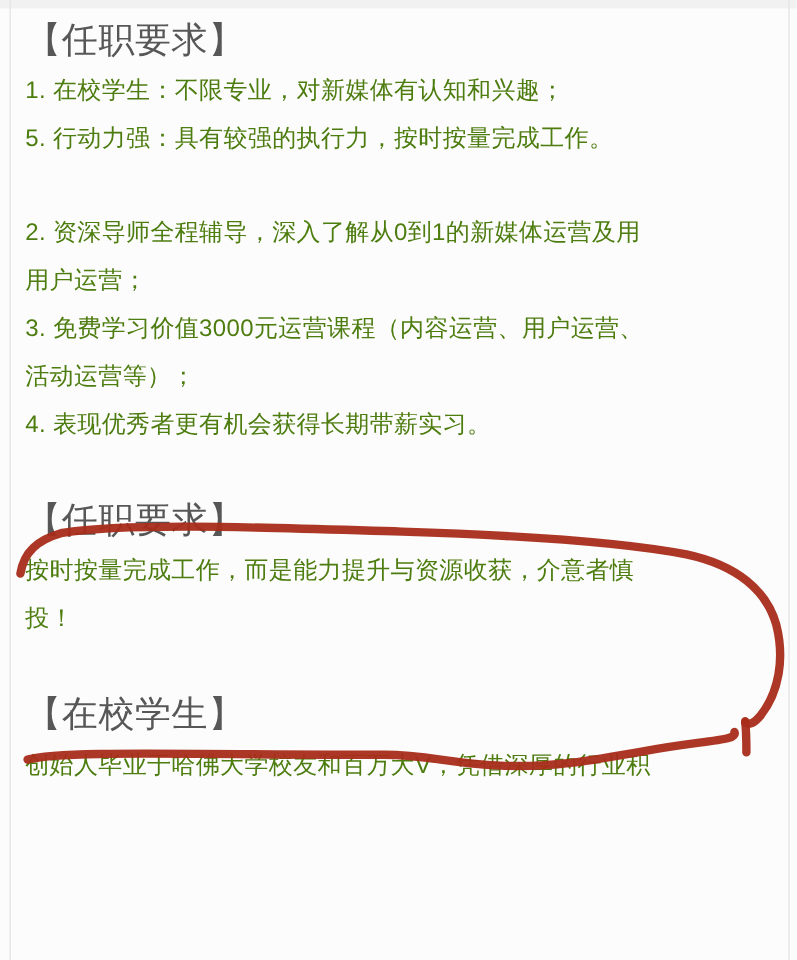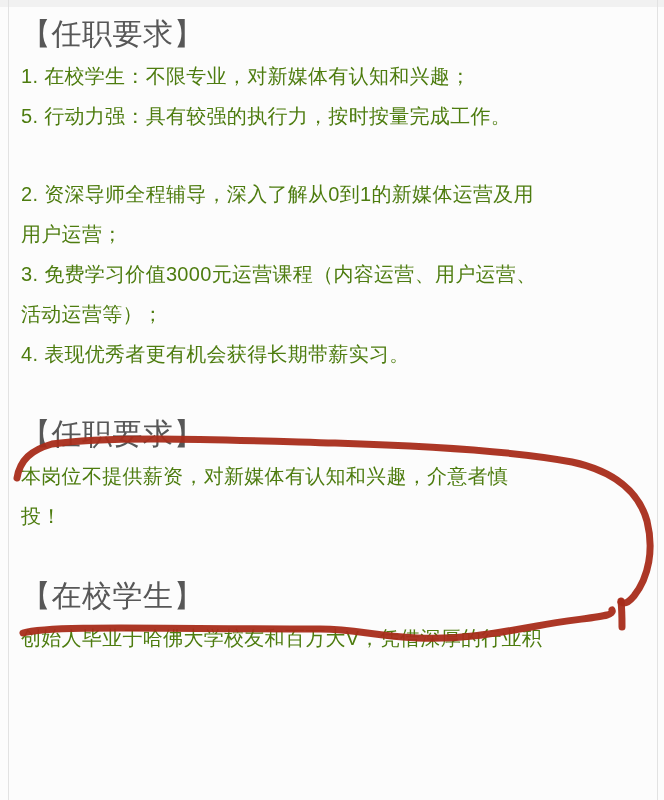--- a/index.html
+++ b/index.html
@@ -79,21 +79,21 @@
     </section>
     <section class="section">
       <div class="text-line">2. 资深导师全程辅导，深入了解从0到1的新媒体运营及用</div>
       <div class="text-line">用户运营；</div>
       <div class="text-line">3. 免费学习价值3000元运营课程（内容运营、用户运营、</div>
       <div class="text-line">活动运营等）；</div>
       <div class="text-line">4. 表现优秀者更有机会获得长期带薪实习。</div>
     </section>
     <section class="section">
       <div class="section-heading">【任职要求】</div>
-      <div class="text-line">本岗位不提供薪资，对新媒体有认知和兴趣，介意者慎</div>
+      <div class="text-line">按时按量完成工作，而是能力提升与资源收获，介意者慎</div>
       <div class="text-line">投！</div>
     </section>
     <section class="section">
       <div class="section-heading">【在校学生】</div>
       <div class="text-line">创始人毕业于哈佛大学校友和百万大V，凭借深厚的行业积</div>
     </section>
   </main>
 
 <svg id="annotation-svg" viewBox="0 0 664 800" xmlns="http://www.w3.org/2000/svg">
   <path d="M 17 478

